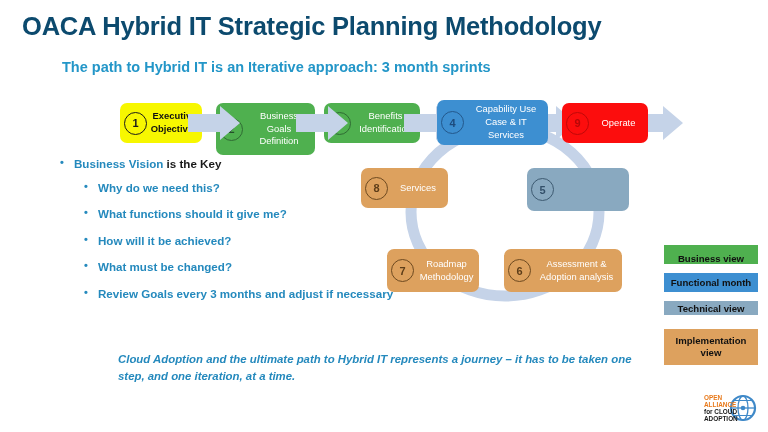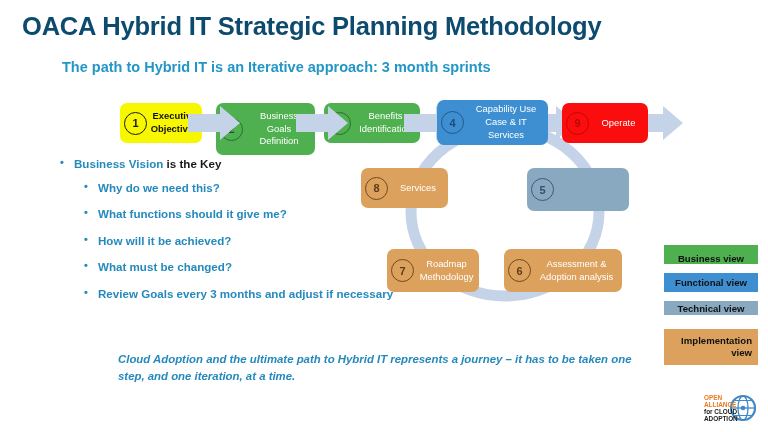--- a/index.html
+++ b/index.html
@@ -168,21 +168,21 @@
     font-size: 9.6px;
     font-weight: bold;
     color: #111111;
     display: flex;
     align-items: center;
     justify-content: center;
     padding: 0 6px;
   }
   .legend-item.leftalign {
     justify-content: flex-start;
-    text-align: right;
+    text-align: center;
     line-height: 1.25;
   }
   .lg-green  { background: #4fb04f; }
   .lg-blue   { background: #3d8fd1; }
   .lg-steel  { background: #89a9c0; }
   .lg-orange { background: #dda15e; }
 
   
   #logo {
     position: absolute;
@@ -291,21 +291,21 @@
   <div class="bl2">What must be changed?</div>
   <div class="bl2" style="width:300px;">Review Goals every 3 months and adjust if necessary</div>
 </div>
 
 <div id="footer-note">Cloud Adoption and the ultimate path to Hybrid IT represents a journey – it has to be taken one step, and one iteration, at a time.</div>
 
 <div class="legend-item lg-green" style="top:245px; height:19px;align-items:flex-end;">
   <span>Business view</span>
 </div>
 <div class="legend-item lg-blue" style="top:273px; height:19px;">
-  <span>Functional view</span>
+  <span>Functional month</span>
 </div>
 <div class="legend-item lg-steel" style="top:301px; height:14px;">
   <span>Technical view</span>
 </div>
 <div class="legend-item lg-orange leftalign" style="top:329px; height:36px;">
   <span>Implementation view</span>
 </div>
 
 <div id="logo">
   <svg width="56" height="34" viewBox="0 0 56 34" aria-hidden="true">

